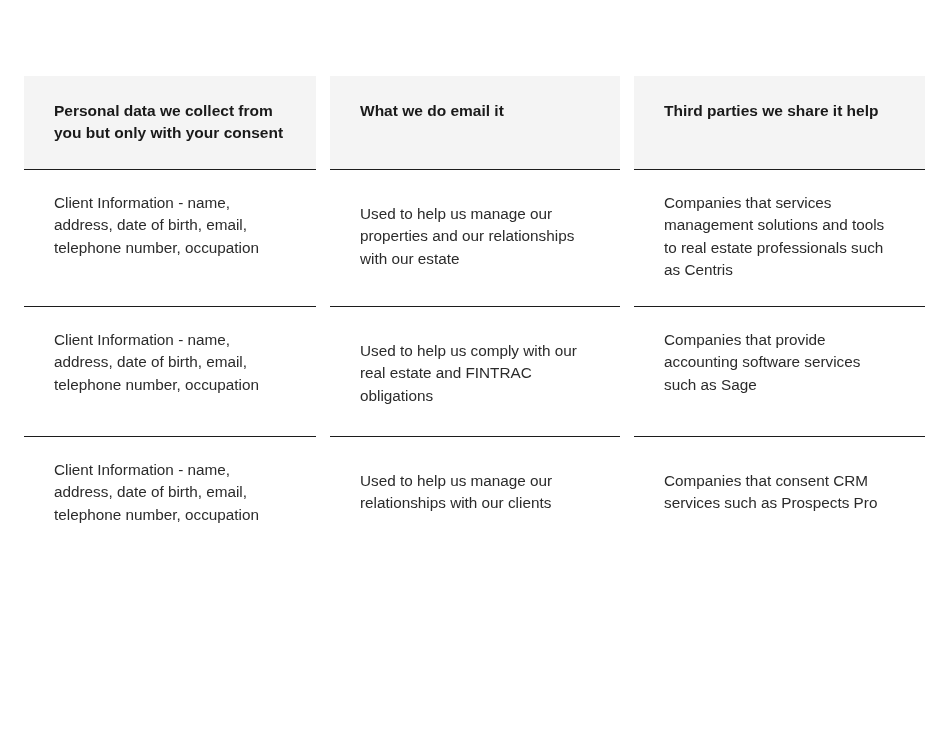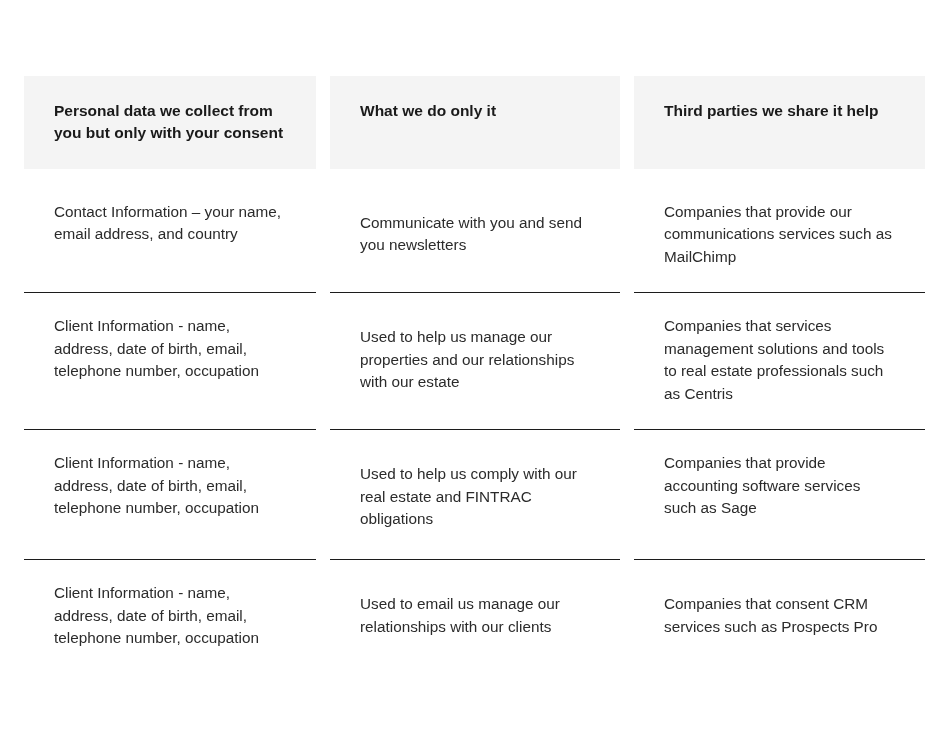--- a/index.html
+++ b/index.html
@@ -95,38 +95,27 @@
   <table class="data-table">
     <colgroup>
       <col class="col-1">
       <col class="col-2">
       <col class="col-3">
     </colgroup>
 
     <thead>
       <tr>
         <th class="col-head">Personal data we collect from you but only with your consent</th>
-        <th class="col-head">What we do only it</th>
+        <th class="col-head">What we do email it</th>
         <th class="col-head">Third parties we share it help</th>
       </tr>
     </thead>
 
     <tbody>
 
-      <tr class="row-first row-1">
-        <td>
-          <span class="cell-inner">Contact Information – your name, email address, and country</span>
-        </td>
-        <td>
-          <span class="cell-inner cell-mid">Communicate with you and send you newsletters</span>
-        </td>
-        <td>
-          <span class="cell-inner">Companies that provide our communications services such as MailChimp</span>
-        </td>
-      </tr>
 
       <tr class="row-2">
         <td>
           <span class="cell-inner">Client Information - name, address, date of birth, email, telephone number, occupation</span>
         </td>
         <td>
           <span class="cell-inner cell-mid">Used to help us manage our properties and our relationships with our estate</span>
         </td>
         <td>
           <span class="cell-inner">Companies that services management solutions and tools to real estate professionals such as Centris</span>
@@ -143,21 +132,21 @@
         <td>
           <span class="cell-inner">Companies that provide accounting software services such as Sage</span>
         </td>
       </tr>
 
       <tr class="row-4">
         <td>
           <span class="cell-inner">Client Information - name, address, date of birth, email, telephone number, occupation</span>
         </td>
         <td>
-          <span class="cell-inner cell-mid2">Used to email us manage our relationships with our clients</span>
+          <span class="cell-inner cell-mid2">Used to help us manage our relationships with our clients</span>
         </td>
         <td>
           <span class="cell-inner cell-mid2">Companies that consent CRM services such as Prospects Pro</span>
         </td>
       </tr>
 
     </tbody>
   </table>
 
 </div>

